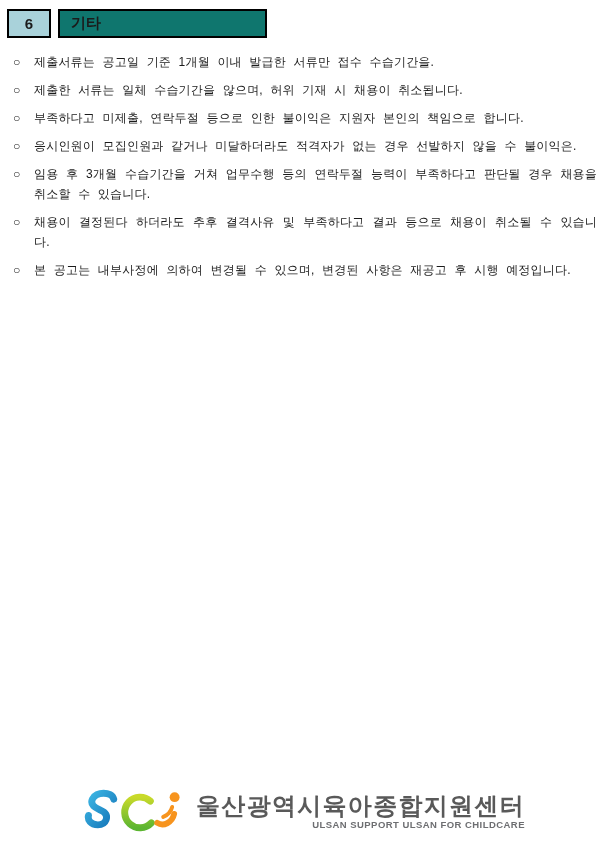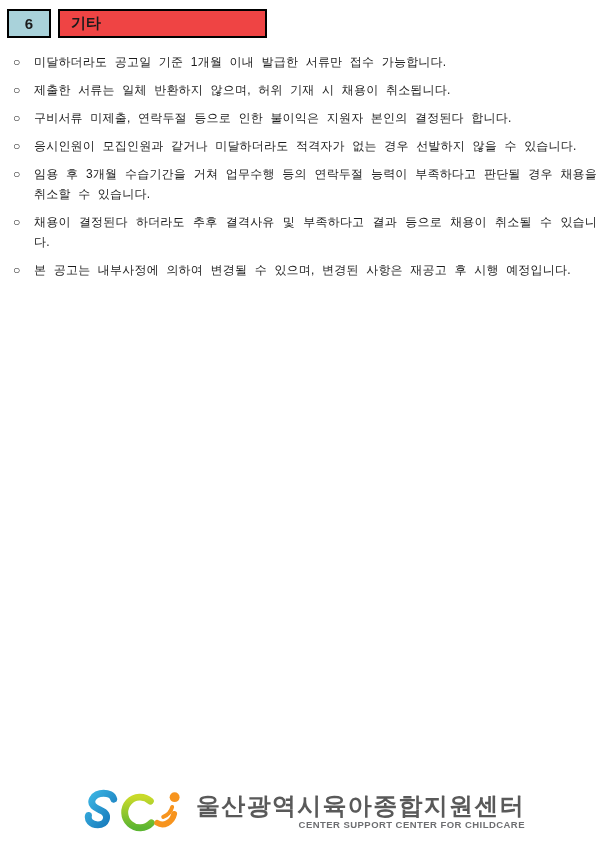--- a/index.html
+++ b/index.html
@@ -18,21 +18,21 @@
   .sec-header { position:absolute; top:9px; left:7px; display:flex; gap:7px; }
   .num-box {
     width:44px; height:29px;
     background: var(--num-box-bg, #a9d2da);
     border: 2px solid var(--border, #000);
     display:flex; align-items:center; justify-content:center;
     font-size:15px; font-weight:bold;
   }
   .title-box {
     width:209px; height:29px;
-    background:#ef4444;
+    background:#0f766e;
     border: 2px solid var(--border, #000);
     display:flex; align-items:center;
     padding-left:11px;
     font-size:15px; font-weight:bold;
   }
 
   
   .notes { position:absolute; top:52px; left:13px; width:584px; }
   .note { display:flex; margin:0 0 8px 0; font-size:12px; line-height:20px; }
   .note .bullet { flex:0 0 21px; width:21px; }
@@ -64,36 +64,36 @@
       <span>6</span>
     </div>
     <div class="title-box">
       <span>기타</span>
     </div>
   </div>
 
   <div class="notes">
     <div class="note">
       <span class="bullet">○</span>
-      <span class="text">미달하더라도 공고일 기준 1개월 이내 발급한 서류만 접수 가능합니다.</span>
+      <span class="text">제출서류는 공고일 기준 1개월 이내 발급한 서류만 접수 수습기간을.</span>
     </div>
 
     <div class="note">
       <span class="bullet">○</span>
-      <span class="text">제출한 서류는 일체 반환하지 않으며, 허위 기재 시 채용이 취소됩니다.</span>
+      <span class="text">제출한 서류는 일체 수습기간을 않으며, 허위 기재 시 채용이 취소됩니다.</span>
     </div>
 
     <div class="note">
       <span class="bullet">○</span>
-      <span class="text">구비서류 미제출, 연락두절 등으로 인한 불이익은 지원자 본인의 결정된다 합니다.</span>
+      <span class="text">부족하다고 미제출, 연락두절 등으로 인한 불이익은 지원자 본인의 책임으로 합니다.</span>
     </div>
 
     <div class="note">
       <span class="bullet">○</span>
-      <span class="text">응시인원이 모집인원과 같거나 미달하더라도 적격자가 없는 경우 선발하지 않을 수 있습니다.</span>
+      <span class="text">응시인원이 모집인원과 같거나 미달하더라도 적격자가 없는 경우 선발하지 않을 수 불이익은.</span>
     </div>
 
     <div class="note">
       <span class="bullet">○</span>
       <span class="text">임용 후 3개월 수습기간을 거쳐 업무수행 등의 연락두절 능력이 부족하다고 판단될 경우 채용을 취소할 수 있습니다.</span>
     </div>
 
     <div class="note">
       <span class="bullet">○</span>
       <span class="text">채용이 결정된다 하더라도 추후 결격사유 및 부족하다고 결과 등으로 채용이 취소될 수 있습니다.</span>
@@ -122,17 +122,17 @@
 
       <path d="M134 30 A31 31 0 1 0 136 74" fill="none" stroke="url(#gGreen)" stroke-width="14" stroke-linecap="round"></path>
 
       <path d="M148 74 C160 82 178 74 182 56" fill="none" stroke="var(--logo-orange, #f7941e)" stroke-width="12" stroke-linecap="round"></path>
       <path d="M160 62 C170 58 176 50 178 42" fill="none" stroke="var(--logo-orange, #f7941e)" stroke-width="8" stroke-linecap="round"></path>
 
       <circle cx="183" cy="22" r="10" fill="var(--logo-orange, #f7941e)"></circle>
     </svg>
     <div class="logo-text">
       <div class="logo-kr">울산광역시육아종합지원센터</div>
-      <div class="logo-en">CENTER SUPPORT CENTER FOR CHILDCARE</div>
+      <div class="logo-en">ULSAN SUPPORT ULSAN FOR CHILDCARE</div>
     </div>
   </div>
 
 </div>
 
 </body></html>

